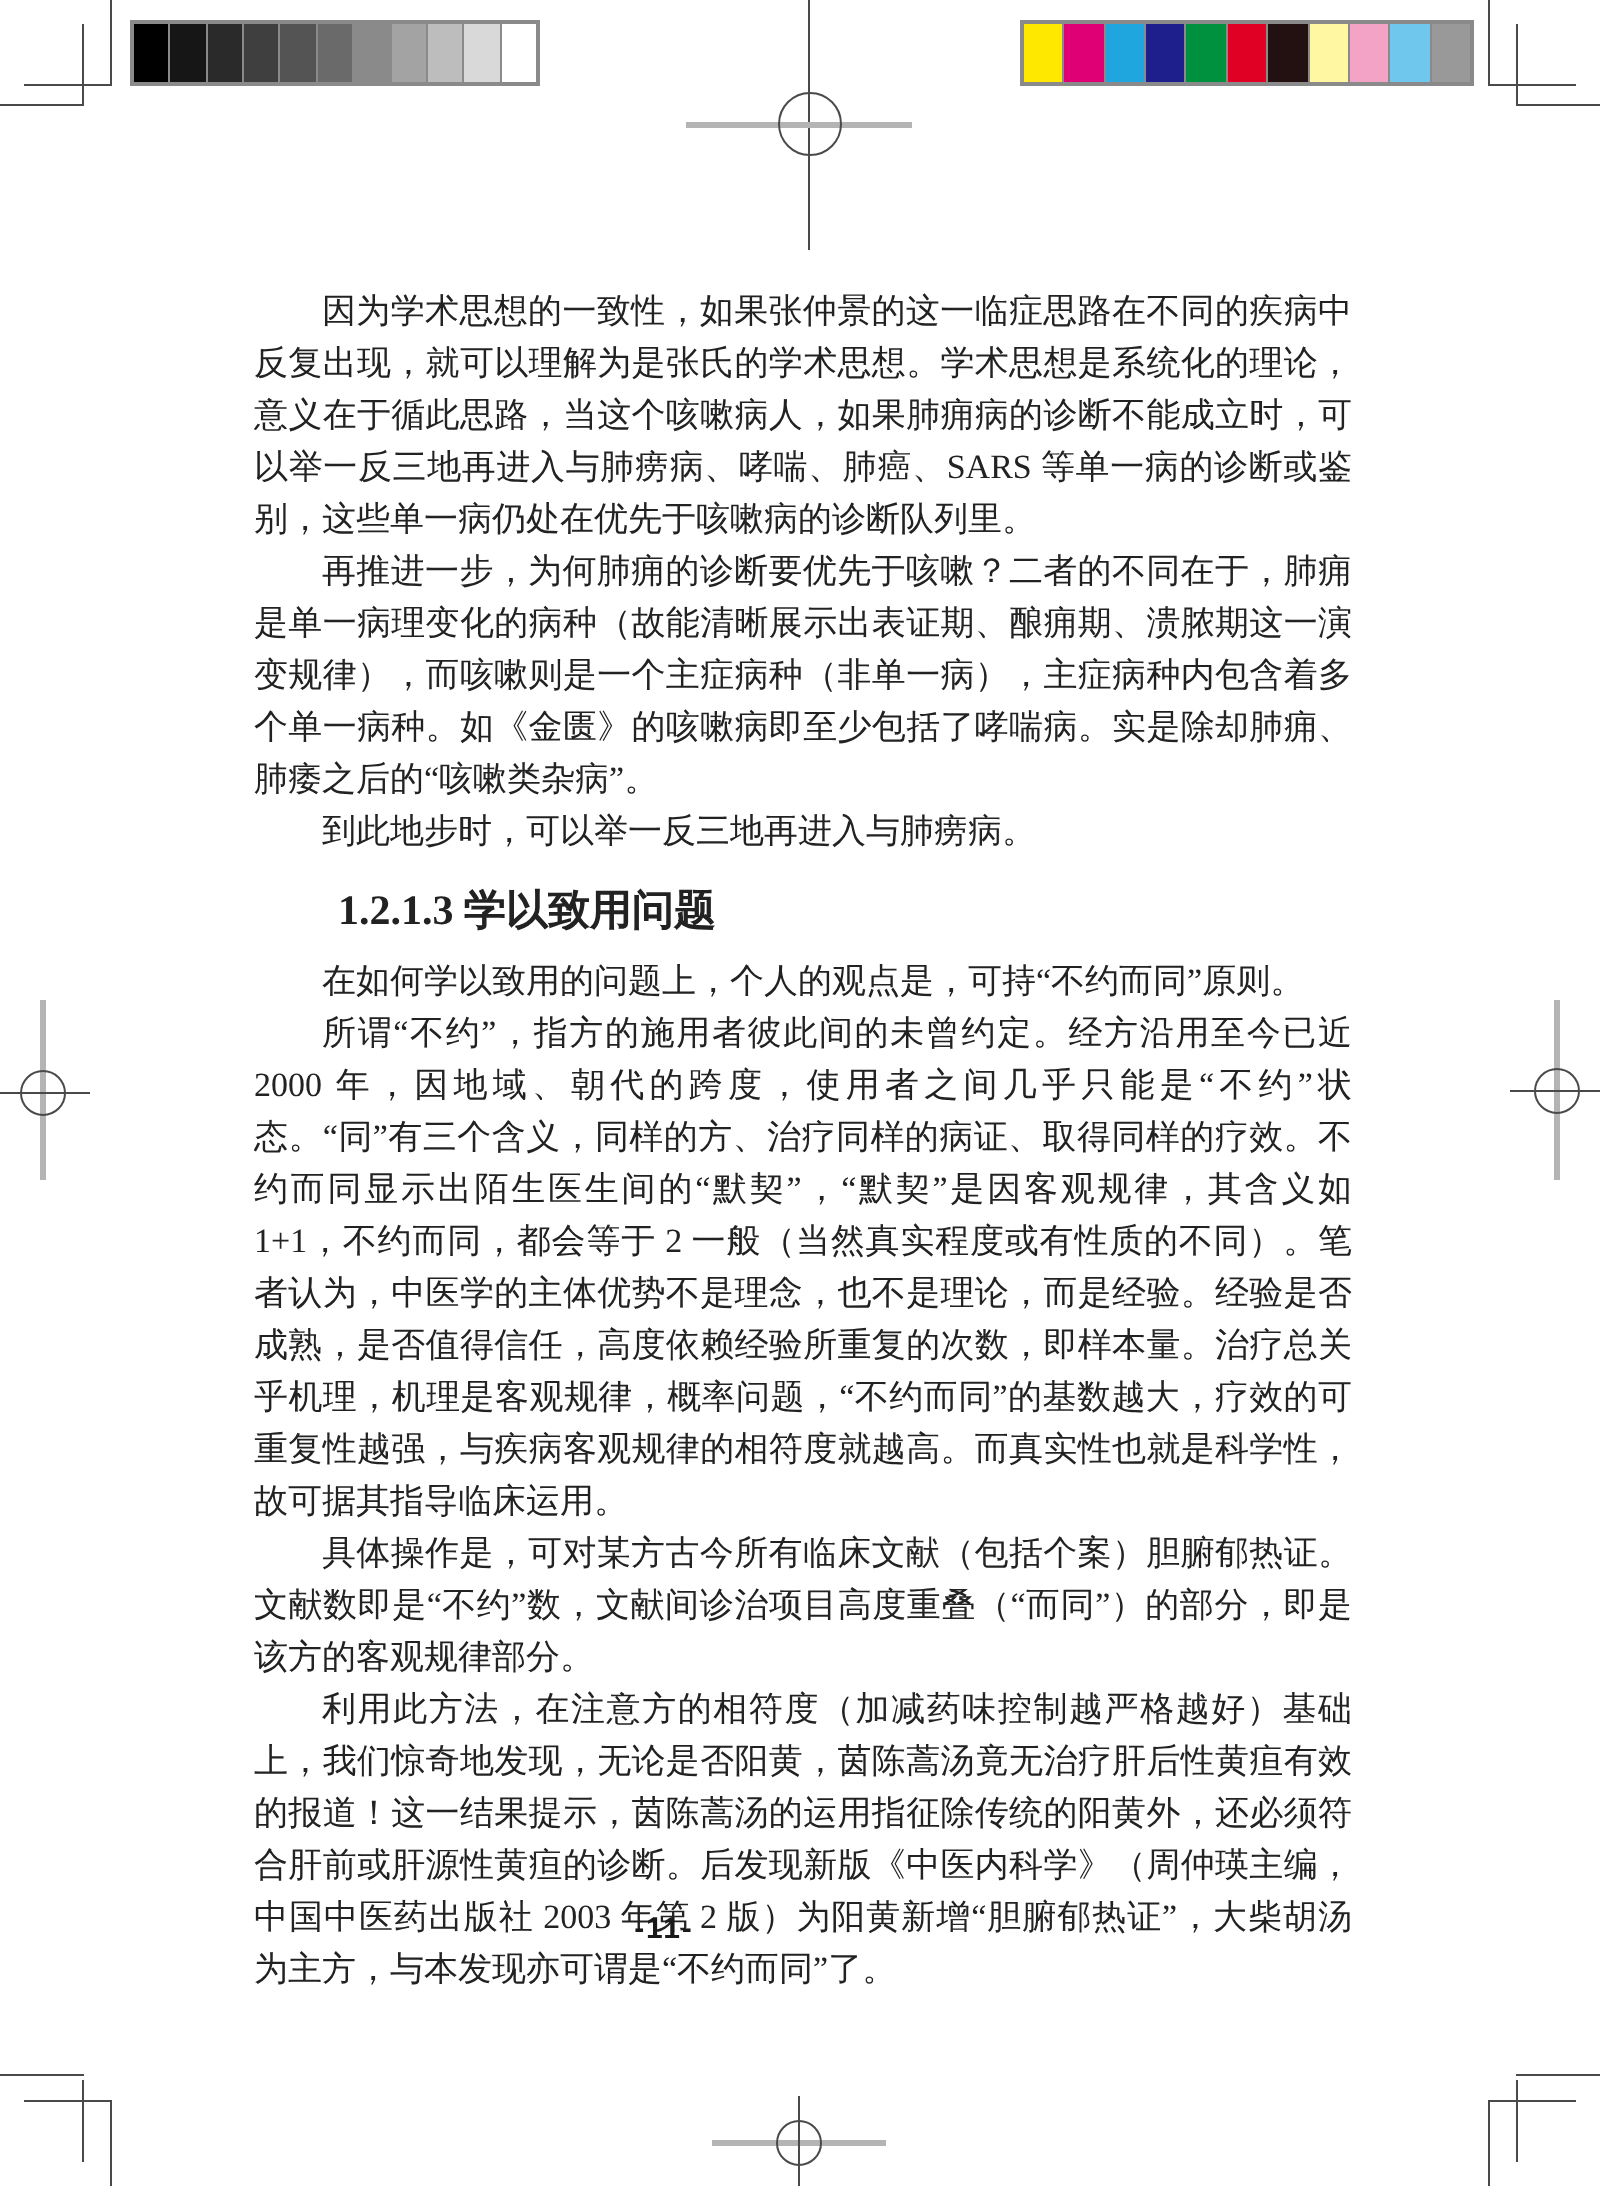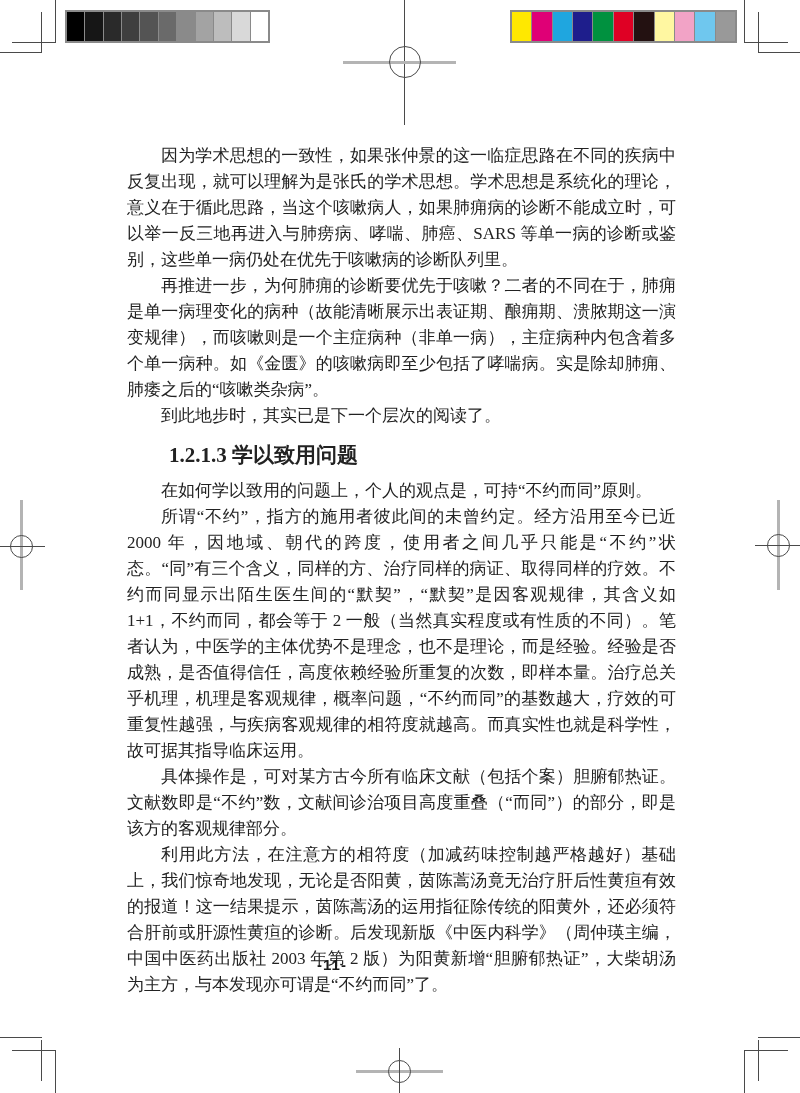--- a/index.html
+++ b/index.html
@@ -127,21 +127,21 @@
     <div class="mk" style="left:758px;top:1037px;width:42px;height:1px;"></div>
     <div class="mk" style="left:744px;top:1050px;width:44px;height:1px;"></div>
     <div class="mk" style="left:758px;top:1040px;width:1px;height:41px;"></div>
     <div class="mk" style="left:744px;top:1050px;width:1px;height:43px;"></div>
   </div>
 
 
   <div class="content">
     <p>因为学术思想的一致性，如果张仲景的这一临症思路在不同的疾病中反复出现，就可以理解为是张氏的学术思想。学术思想是系统化的理论，意义在于循此思路，当这个咳嗽病人，如果肺痈病的诊断不能成立时，可以举一反三地再进入与肺痨病、哮喘、肺癌、SARS 等单一病的诊断或鉴别，这些单一病仍处在优先于咳嗽病的诊断队列里。</p>
     <p>再推进一步，为何肺痈的诊断要优先于咳嗽？二者的不同在于，肺痈是单一病理变化的病种（故能清晰展示出表证期、酿痈期、溃脓期这一演变规律），而咳嗽则是一个主症病种（非单一病），主症病种内包含着多个单一病种。如《金匮》的咳嗽病即至少包括了哮喘病。实是除却肺痈、肺痿之后的“咳嗽类杂病”。</p>
-    <p>到此地步时，其实已是下一个层次的阅读了。</p>
+    <p>到此地步时，可以举一反三地再进入与肺痨病。</p>
     <p class="sec-heading">1.2.1.3 学以致用问题</p>
     <p>在如何学以致用的问题上，个人的观点是，可持“不约而同”原则。</p>
     <p>所谓“不约”，指方的施用者彼此间的未曾约定。经方沿用至今已近 2000 年，因地域、朝代的跨度，使用者之间几乎只能是“不约”状态。“同”有三个含义，同样的方、治疗同样的病证、取得同样的疗效。不约而同显示出陌生医生间的“默契”，“默契”是因客观规律，其含义如 1+1，不约而同，都会等于 2 一般（当然真实程度或有性质的不同）。笔者认为，中医学的主体优势不是理念，也不是理论，而是经验。经验是否成熟，是否值得信任，高度依赖经验所重复的次数，即样本量。治疗总关乎机理，机理是客观规律，概率问题，“不约而同”的基数越大，疗效的可重复性越强，与疾病客观规律的相符度就越高。而真实性也就是科学性，故可据其指导临床运用。</p>
     <p>具体操作是，可对某方古今所有临床文献（包括个案）胆腑郁热证。文献数即是“不约”数，文献间诊治项目高度重叠（“而同”）的部分，即是该方的客观规律部分。</p>
     <p>利用此方法，在注意方的相符度（加减药味控制越严格越好）基础上，我们惊奇地发现，无论是否阳黄，茵陈蒿汤竟无治疗肝后性黄疸有效的报道！这一结果提示，茵陈蒿汤的运用指征除传统的阳黄外，还必须符合肝前或肝源性黄疸的诊断。后发现新版《中医内科学》（周仲瑛主编，中国中医药出版社 2003 年第 2 版）为阳黄新增“胆腑郁热证”，大柴胡汤为主方，与本发现亦可谓是“不约而同”了。</p>
   </div>
 
   <div class="page-num">-11-</div>
 
 </div>

